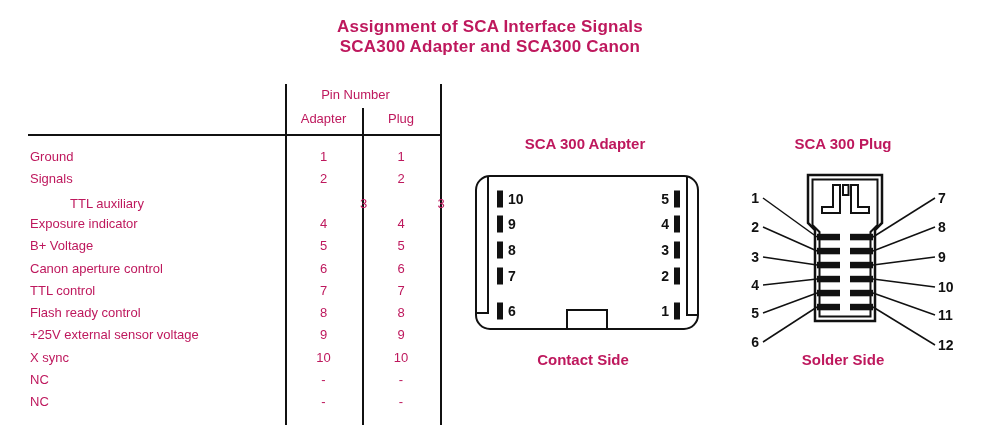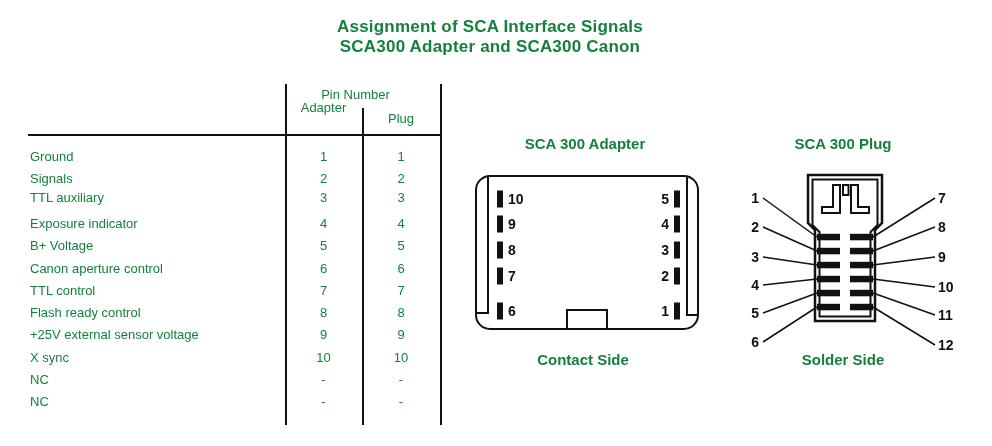--- a/index.html
+++ b/index.html
@@ -1,26 +1,26 @@
 <!DOCTYPE html>
 <html><head>
 <meta charset="utf-8">
 <style>
   html,body{margin:0;padding:0;background:#fff;}
   #canvas{position:relative;width:992px;height:446px;background:#fff;overflow:hidden;
-          font-family:"Liberation Sans",sans-serif;color:#15803d;}
+          font-family:"Liberation Sans",sans-serif;color:#be185d;}
   .abs{position:absolute;}
   
   #main-title{left:190px;top:17px;width:600px;text-align:center;
               font-size:17px;font-weight:bold;line-height:20px;letter-spacing:.2px;}
   
   .th{font-size:13px;}
   #th-signal{left:30px;top:87px;width:220px;line-height:20px;}
   #th-pinnumber{left:285px;top:85px;width:127px;text-align:center;line-height:20px;padding-left:7px;}
-  #th-adapter{left:285px;top:98px;width:77px;text-align:center;line-height:20px;}
+  #th-adapter{left:285px;top:109px;width:77px;text-align:center;line-height:20px;}
   #th-plug{left:362px;top:109px;width:78px;text-align:center;line-height:20px;}
   
   .vline{width:2px;background:#111;}
   #v-left{left:285px;top:84px;height:341px;}
   #v-mid{left:362px;top:108px;height:317px;}
   #v-right{left:440px;top:84px;height:341px;}
   #h-rule{left:28px;top:134px;width:414px;height:2px;background:#111;}
   
   .trow{position:absolute;left:0;height:22px;line-height:22px;font-size:13px;width:445px;}
   .trow .sig{position:absolute;left:30px;width:250px;}
@@ -58,21 +58,21 @@
       <div class="trow" style="top: 146px;">
         <span class="sig">Ground</span>
         <span class="pa">1</span>
         <span class="pp">1</span>
       </div>
       <div class="trow" style="top: 168.3px;">
         <span class="sig">Signals</span>
         <span class="pa">2</span>
         <span class="pp">2</span>
       </div>
-      <div class="trow" style="top: 187px;">
+      <div class="trow" style="top: 193px; margin-left: 40px;">
         <span class="sig">TTL auxiliary</span>
         <span class="pa">3</span>
         <span class="pp">3</span>
       </div>
       <div class="trow" style="top: 212.9px;">
         <span class="sig">Exposure indicator</span>
         <span class="pa">4</span>
         <span class="pp">4</span>
       </div>
       <div class="trow" style="top: 235.2px;">

